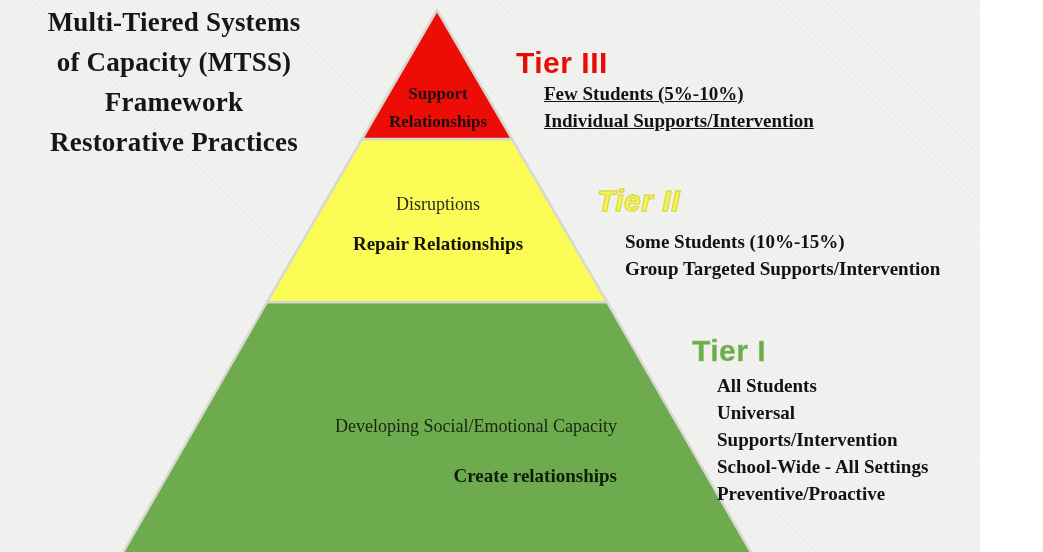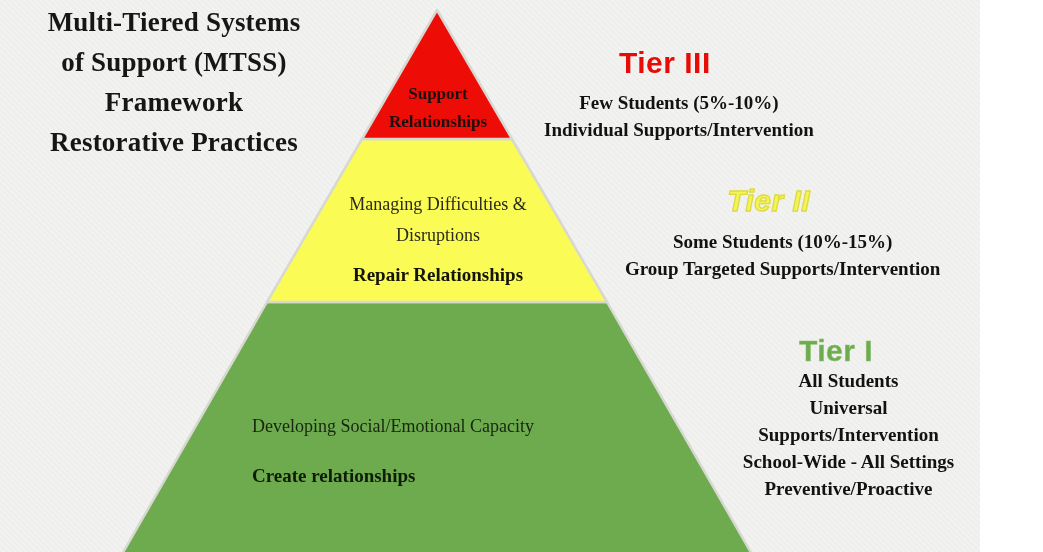--- a/index.html
+++ b/index.html
@@ -21,73 +21,72 @@
   .inside-red {
     position:absolute; left:352px; top:80px; width:172px; text-align:center;
     font-weight:bold; font-size:17px; line-height:28px; color:#1c0f0f;
   }
   .inside-yellow {
     position:absolute; left:322px; top:189px; width:232px; text-align:center;
     font-size:18px; line-height:31px; color:#2b2b1d;
   }
   .inside-yellow .bold-line { font-weight:bold; font-size:19px; margin-top:8px; color:#141408; }
   .inside-green {
-    position:absolute; left:252px; top:414px; width:372px; text-align:left;
+    position:absolute; left:245px; top:414px; width:372px; text-align:right;
     font-size:18px; line-height:24px; color:#17260f;
   }
   .inside-green .bold-line { font-weight:bold; font-size:19px; margin-top:26px; color:#0e1c08; }
 
-  .annot { position:absolute;text-align:center; }
+  .annot { position:absolute; }
   .annot-heading {
     font-family:"Liberation Sans", sans-serif; font-weight:800;
     font-size:30px; line-height:33px; letter-spacing:0.5px;
   }
   .annot-lines { font-weight:bold; font-size:19px; line-height:27px; color:#121212; }
 
   .tier3-annot { left:516px; top:46px; }
   .tier3-annot .annot-heading { color:#e80c07; }
-  .tier3-annot .annot-lines { padding-left:28px; margin-top:10px; }
+  .tier3-annot .annot-lines { padding-left:28px; margin-top:1px;text-decoration:underline; }
 
   .tier2-annot { left:597px; top:184px; }
   .tier2-annot .annot-heading {
     color:#f4f455; -webkit-text-stroke:1.3px #dcda45;
     text-shadow:0 0 1px rgba(220,218,69,0.6);
     font-style:italic;
   }
   .tier2-annot .annot-lines { padding-left:28px; margin-top:11px; }
 
   .tier1-annot { left:692px; top:334px; }
   .tier1-annot .annot-heading { color:#6cab4e; -webkit-text-stroke:0.6px #8fbf72; }
-  .tier1-annot .annot-lines { padding-left:25px; }
+  .tier1-annot .annot-lines { padding-left:25px; margin-top:5px; }
 </style>
 </head>
 <body>
 
 <div class="stage">
 
   <svg class="pyramid-svg" width="1043" height="552" viewBox="0 0 1043 552">
     <polygon points="267,302 607,302 753,556 121,556" fill="#6dab4e"></polygon>
     <polygon points="362,139 512,139 607,302 267,302" fill="#fbfb55"></polygon>
     <polygon points="437,10 512,139 362,139" fill="#ee0c07"></polygon>
   </svg>
 
   <div class="title">
     <div>Multi-Tiered Systems</div>
-    <div>of Support (MTSS)</div>
+    <div>of Capacity (MTSS)</div>
     <div>Framework</div>
     <div>Restorative Practices</div>
   </div>
 
   <div class="inside-red">
     <div>Support</div>
     <div>Relationships</div>
   </div>
 
   <div class="inside-yellow">
-    <div>Managing Difficulties &amp;</div>
     <div>Disruptions</div>
     <div class="bold-line">Repair Relationships</div>
   </div>
 
   <div class="inside-green">
     <div>Developing Social/Emotional Capacity</div>
     <div class="bold-line">Create relationships</div>
   </div>
 
   <div class="annot tier3-annot">

